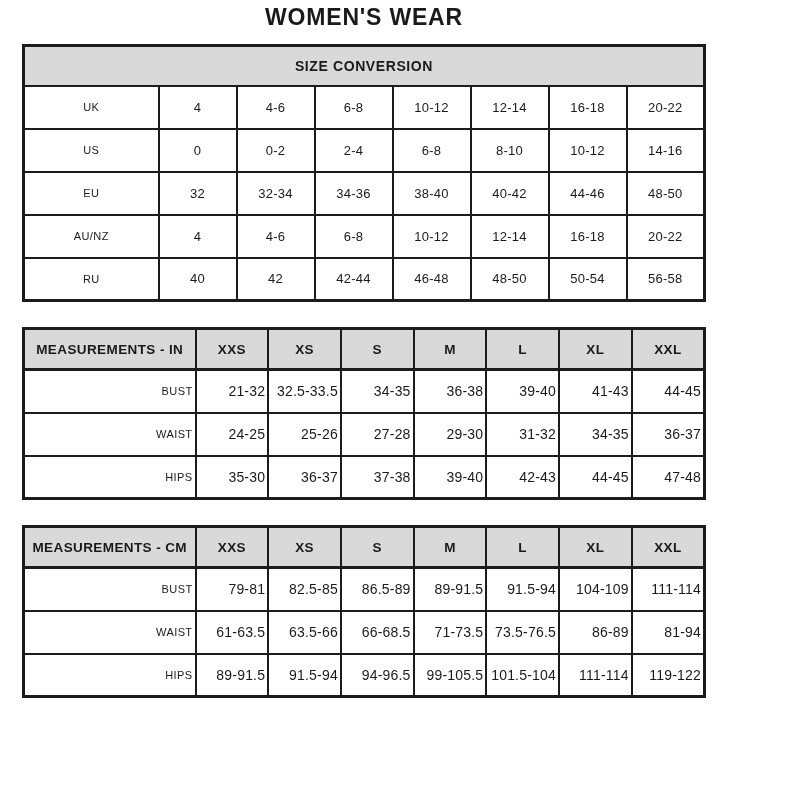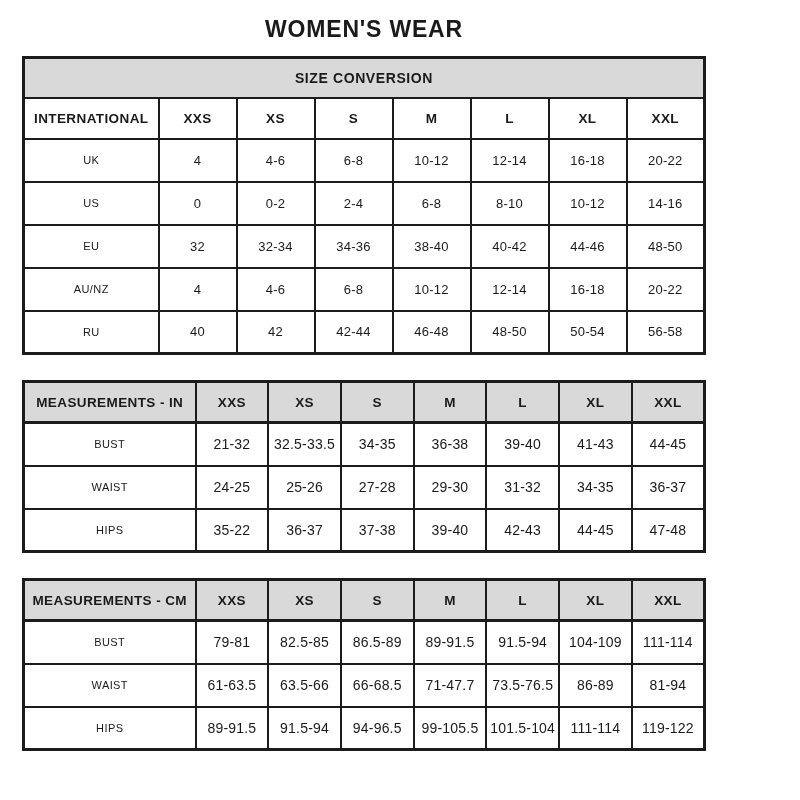--- a/index.html
+++ b/index.html
@@ -11,21 +11,21 @@
   * { box-sizing: border-box; }
   html, body { margin: 0; padding: 0; }
   body {
     background: var(--page-bg);
     color: var(--text);
     font-family: "Liberation Sans", sans-serif;
   }
   .page {
     width: 728px;
     height: 800px;
-    padding: 12px 22px 0 22px;
+    padding: 0 22px 0 22px;
     background: var(--page-bg);
     overflow: hidden;
   }
   .title {
     margin: 4px 0 13px 0;
     text-align: center;
     font-size: 23px;
     font-weight: bold;
     letter-spacing: 0.8px;
   }
@@ -56,21 +56,21 @@
     height: 41px;
     font-size: 13.5px;
     font-weight: bold;
     letter-spacing: 0.4px;
   }
   .cols-row.gray th {
     background: var(--header-bg);
     border-bottom-width: 3px;
   }
   table.with-band td, table.with-band .row-label { height: 43px; }
-  table.meas td, table.meas .row-label { height: 43px; }
+  table.meas td, table.meas .row-label { height: 43px; text-align: right; }
   table.with-band td { font-size: 13px; font-weight: normal; letter-spacing: 0.3px; }
   table.meas td { font-size: 14px; font-weight: normal; letter-spacing: 0.2px; }
   .row-label { font-size: 11px; font-weight: normal; letter-spacing: 0.4px; }
   table.with-band col.first { width: 135px; }
   table.meas col.first { width: 172px; }
 </style>
 </head>
 <body>
 
 <div class="page">
@@ -83,30 +83,20 @@
         <col>
         <col>
         <col>
         <col>
         <col>
         <col>
       </colgroup>
       <tbody>
         <tr>
           <th colspan="8" class="band">SIZE CONVERSION</th>
-        </tr>
-        <tr class="cols-row plain">
-          <th>INTERNATIONAL</th>
-          <th>XXS</th>
-          <th>XS</th>
-          <th>S</th>
-          <th>M</th>
-          <th>L</th>
-          <th>XL</th>
-          <th>XXL</th>
         </tr>
         <tr>
           <th class="row-label">UK</th>
           <td>4</td>
           <td>4-6</td>
           <td>6-8</td>
           <td>10-12</td>
           <td>12-14</td>
           <td>16-18</td>
           <td>20-22</td>
@@ -191,21 +181,21 @@
           <td>24-25</td>
           <td>25-26</td>
           <td>27-28</td>
           <td>29-30</td>
           <td>31-32</td>
           <td>34-35</td>
           <td>36-37</td>
         </tr>
         <tr>
           <th class="row-label">HIPS</th>
-          <td>35-22</td>
+          <td>35-30</td>
           <td>36-37</td>
           <td>37-38</td>
           <td>39-40</td>
           <td>42-43</td>
           <td>44-45</td>
           <td>47-48</td>
         </tr>
       </tbody>
     </table>
 
@@ -239,21 +229,21 @@
           <td>89-91.5</td>
           <td>91.5-94</td>
           <td>104-109</td>
           <td>111-114</td>
         </tr>
         <tr>
           <th class="row-label">WAIST</th>
           <td>61-63.5</td>
           <td>63.5-66</td>
           <td>66-68.5</td>
-          <td>71-47.7</td>
+          <td>71-73.5</td>
           <td>73.5-76.5</td>
           <td>86-89</td>
           <td>81-94</td>
         </tr>
         <tr>
           <th class="row-label">HIPS</th>
           <td>89-91.5</td>
           <td>91.5-94</td>
           <td>94-96.5</td>
           <td>99-105.5</td>

